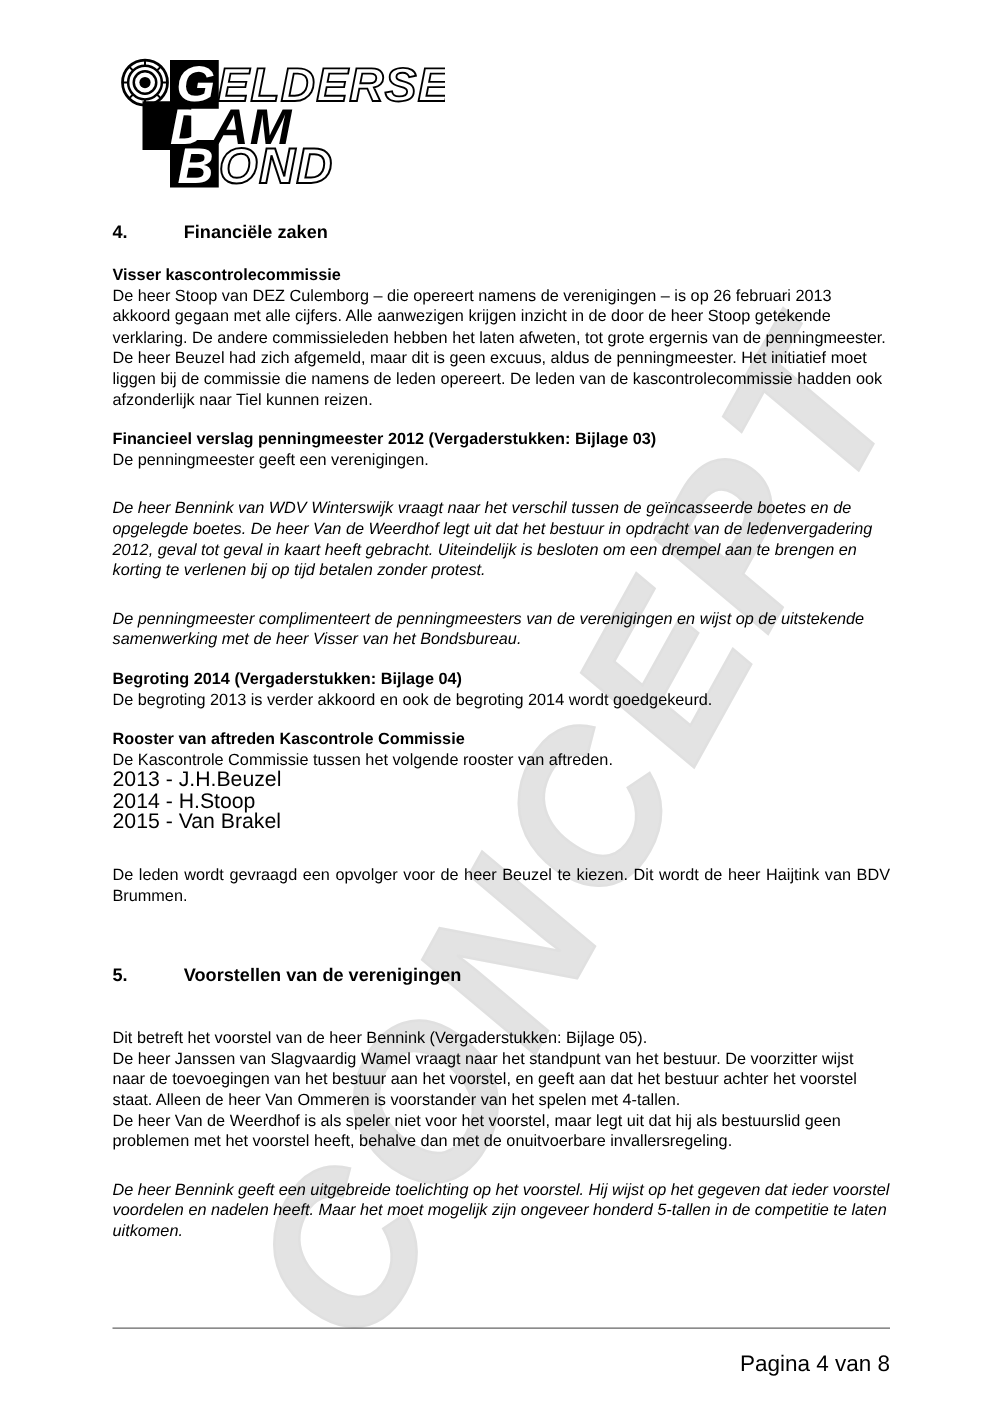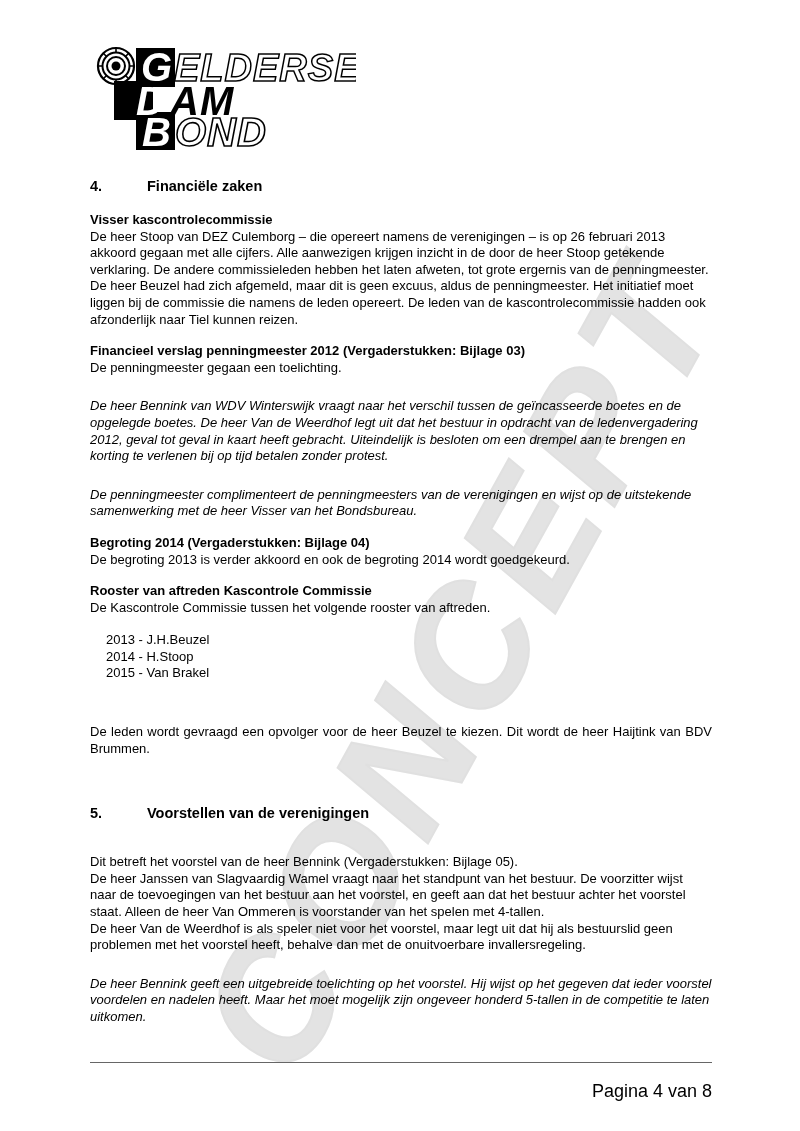--- a/index.html
+++ b/index.html
@@ -89,23 +89,23 @@
 
   p.body, .body {
     font-size: 13px;
     line-height: 16.6px;
     margin: 0;
   }
   p.gap-before { margin-top: 22px; font-style: italic; }
   .justified { text-align: justify; }
 
   .roster-list {
-    font-size: 13px;
+    font-size: 17px;
     line-height: 16.6px;
-    margin: 16px;
+    margin: 0;
     padding: 0;
     list-style: none;
   }
 
   .spacer-sm { height: 15px; }
   .spacer-md { height: 26px; }
   .spacer-lg { height: 38px; }
   .spacer-xl { height: 48px; }
 
   
@@ -172,21 +172,21 @@
       <span class="num">4.</span>
       <span class="title">Financiële zaken</span>
     </div>
 
     <div class="sub-heading">Visser kascontrolecommissie</div>
     <p class="body">De heer Stoop van DEZ Culemborg  – die opereert namens de verenigingen – is op 26 februari 2013 akkoord gegaan met alle cijfers. Alle aanwezigen krijgen inzicht in de door de heer Stoop getekende verklaring. De andere commissieleden hebben het laten afweten, tot grote ergernis van de penningmeester. De heer Beuzel had zich afgemeld, maar dit is geen excuus, aldus de penningmeester. Het initiatief moet liggen bij de commissie die namens de leden opereert. De leden van de kascontrolecommissie hadden ook afzonderlijk naar Tiel kunnen reizen.</p>
 
     <div class="spacer-sm"></div>
 
     <div class="sub-heading">Financieel verslag penningmeester 2012 (Vergaderstukken: Bijlage 03)</div>
-    <p class="body">De penningmeester gegaan een toelichting.</p>
+    <p class="body">De penningmeester geeft een verenigingen.</p>
 
     <p class="body gap-before">De heer Bennink van WDV Winterswijk vraagt naar het verschil tussen de geïncasseerde boetes en de opgelegde boetes. De heer Van de Weerdhof legt uit dat het bestuur in opdracht van de ledenvergadering 2012, geval tot geval in kaart heeft gebracht. Uiteindelijk is besloten om een drempel aan te brengen en korting te verlenen bij op tijd betalen zonder protest.</p>
 
     <p class="body gap-before">De penningmeester complimenteert de penningmeesters van de verenigingen en wijst op de uitstekende samenwerking met de heer Visser van het Bondsbureau.</p>
 
 
     <div class="spacer-sm"></div>
 
     <div class="sub-heading">Begroting 2014 (Vergaderstukken: Bijlage 04)</div>
     <p class="body">De begroting 2013 is verder akkoord en ook de begroting 2014 wordt goedgekeurd.</p>

